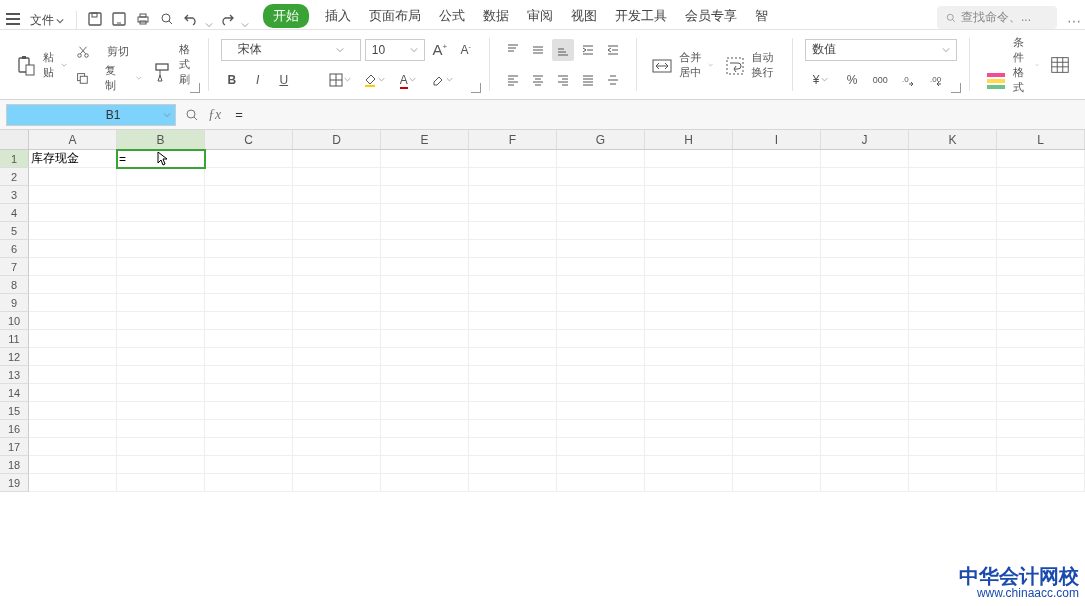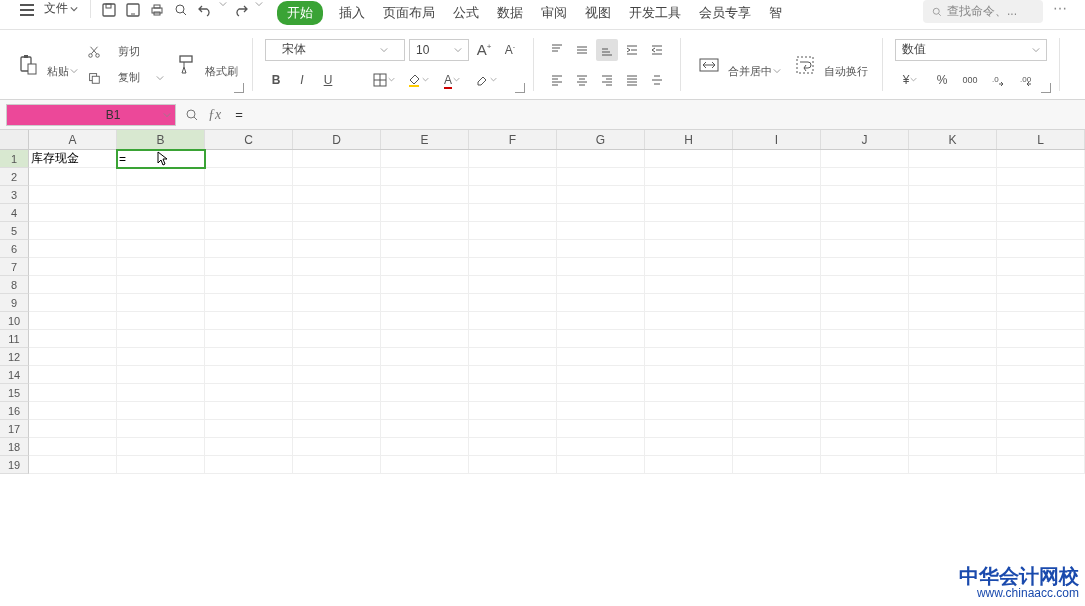--- a/index.html
+++ b/index.html
@@ -1,19 +1,19 @@
 <!DOCTYPE html>
 <html><head>
 <meta charset="utf-8">
 <style>
 * { box-sizing: border-box; margin: 0; padding: 0; font-family: "Microsoft YaHei", Arial, sans-serif; }
 body { width: 1085px; height: 606px; background: #fff; overflow: hidden; font-size: 12px; color: #444; }
 
 
-.menubar { height: 30px; background: #fff; border-bottom: 1px solid #e3e3e3; display: flex; align-items: flex-start; padding: 0 18px; gap: 4px; }
+.menubar { height: 30px; background: #fff; border-bottom: 1px solid #e3e3e3; display: flex; align-items: flex-end; padding: 0 4px; gap: 4px; }
 .menubar .hamburger { width: 18px; display: flex; flex-direction: column; gap: 3px; padding: 4px 2px; }
 .menubar .hamburger span { height: 2px; background: #555; }
 .menubar .file { display: flex; align-items: center; gap: 2px; padding: 0 4px; color: #444; }
 .menubar .file svg { width: 8px; height: 8px; }
 .menubar .divider { width: 1px; height: 18px; background: #e3e3e3; margin: 0 4px; }
 .menubar .qatool { width: 20px; height: 20px; display: flex; align-items: center; justify-content: center; color: #555; }
 .menubar .tabs { display: flex; align-items: center; gap: 14px; margin-left: 10px; font-size: 13px; color: #444; }
 .menubar .tabs .tab { padding: 4px 2px; }
 .menubar .tabs .tab.active { background: #3aa335; color: #fff; border-radius: 10px; padding: 3px 10px; }
 .menubar .search { margin-left: auto; display: flex; align-items: center; gap: 4px; background: #f0f0f0; border-radius: 4px; padding: 3px 8px; color: #888; min-width: 120px; }
@@ -37,21 +37,21 @@
 .ibtn.wdrop { width: 30px; gap: 1px; }
 .alignrow { display: flex; align-items: center; gap: 3px; }
 .aligncell { width: 22px; height: 22px; display: flex; align-items: center; justify-content: center; color: #555; }
 .aligncell.active { background: #e0e0e0; border-radius: 2px; }
 .dd { width: 100px; height: 22px; border: 1px solid #ccc; background: #fff; display: flex; align-items: center; justify-content: space-between; padding: 0 6px; font-size: 12px; color: #444; }
 .numrow { display: flex; align-items: center; gap: 6px; }
 .corner-expand { position: absolute; bottom: 2px; right: 2px; width: 10px; height: 10px; border-right: 1px solid #999; border-bottom: 1px solid #999; }
 
 
 .fxbar { height: 30px; background: #f7f7f7; border-bottom: 1px solid #d6d6d6; display: flex; align-items: center; padding: 0 6px; gap: 8px; }
-.namebox { width: 170px; height: 22px; border: 1px solid #ccc; background: #ec4899; display: flex; align-items: center; justify-content: center; position: relative; font-size: 12px; color: #333; padding-left: 44px; }
+.namebox { width: 170px; height: 22px; border: 1px solid #ccc; background: #7dd3fc; display: flex; align-items: center; justify-content: center; position: relative; font-size: 12px; color: #333; padding-left: 44px; }
 .namebox .caret { position: absolute; right: 4px; }
 .fxicon { display: flex; align-items: center; gap: 4px; color: #777; font-style: italic; }
 .fxinput { flex: 1; height: 22px; border: 1px solid #ccc; border-left: none; border-right: none; border-top: none; border-bottom: none; background: transparent; font-size: 13px; color: #333; padding: 0 6px; }
 
 
 .gridwrap { position: relative; height: 476px; overflow: hidden; }
 .colheads { display: flex; height: 20px; background: #f2f2f2; border-bottom: 1px solid #ccc; }
 .corner { width: 30px; border-right: 1px solid #ccc; background: #eee; }
 .ch { flex: 0 0 88px; display: flex; align-items: center; justify-content: center; border-right: 1px solid #ddd; font-size: 12px; color: #555; background: #f2f2f2; }
 .ch.sel { background: #d8e8d0; }
@@ -398,20 +398,45 @@
           <svg width="14" height="14" viewBox="0 0 14 14">
             <text x="1" y="9" font-size="8" fill="#555">.00</text>
             <path d="M12 11 L8 11 M10 9 L8 11 L10 13" stroke="#555" fill="none"></path>
           </svg>
         </div>
     </div>
     <div class="corner-expand"></div>
   </div>
   <div class="vdiv"></div>
 
+  <div class="group">
+    <div class="bigbtn">
+      <div class="ico">
+          <svg width="24" height="24" viewBox="0 0 24 24">
+            <rect x="3" y="4" width="18" height="4" fill="#e06" opacity=".7"></rect>
+            <rect x="3" y="10" width="18" height="4" fill="#fc0" opacity=".7"></rect>
+            <rect x="3" y="16" width="18" height="4" fill="#3a5" opacity=".7"></rect>
+          </svg>
+        </div>
+      <div class="lbl">
+          <span>条件格式</span>
+          <svg width="8" height="8" viewBox="0 0 10 10">
+            <path d="M1 3 L5 7 L9 3" fill="none" stroke="#888"></path>
+          </svg>
+        </div>
+    </div>
+    <div class="bigbtn" style="width:26px">
+      <div class="ico">
+          <svg width="22" height="22" viewBox="0 0 24 24">
+            <rect x="3" y="4" width="18" height="16" fill="none" stroke="#555"></rect>
+            <path d="M3 9 H21 M3 14 H21 M9 4 V20 M15 4 V20" stroke="#555"></path>
+          </svg>
+        </div>
+    </div>
+  </div>
 </div>
 
 <div class="fxbar">
   <div class="namebox">
     <span>B1</span>
     <span class="caret">
         <svg viewBox="0 0 10 10">
           <path d="M1 3 L5 7 L9 3" fill="none" stroke="#888"></path>
         </svg>
       </span>
@@ -621,20 +646,35 @@
         <div class="cell"></div>
         <div class="cell"></div>
         <div class="cell"></div>
         <div class="cell"></div>
         <div class="cell"></div>
         <div class="cell"></div>
         <div class="cell"></div>
         <div class="cell"></div>
       </div>
       <div class="row">
+        <div class="rh">13</div>
+        <div class="cell"></div>
+        <div class="cell"></div>
+        <div class="cell"></div>
+        <div class="cell"></div>
+        <div class="cell"></div>
+        <div class="cell"></div>
+        <div class="cell"></div>
+        <div class="cell"></div>
+        <div class="cell"></div>
+        <div class="cell"></div>
+        <div class="cell"></div>
+        <div class="cell"></div>
+      </div>
+      <div class="row">
         <div class="rh">14</div>
         <div class="cell"></div>
         <div class="cell"></div>
         <div class="cell"></div>
         <div class="cell"></div>
         <div class="cell"></div>
         <div class="cell"></div>
         <div class="cell"></div>
         <div class="cell"></div>
         <div class="cell"></div>

